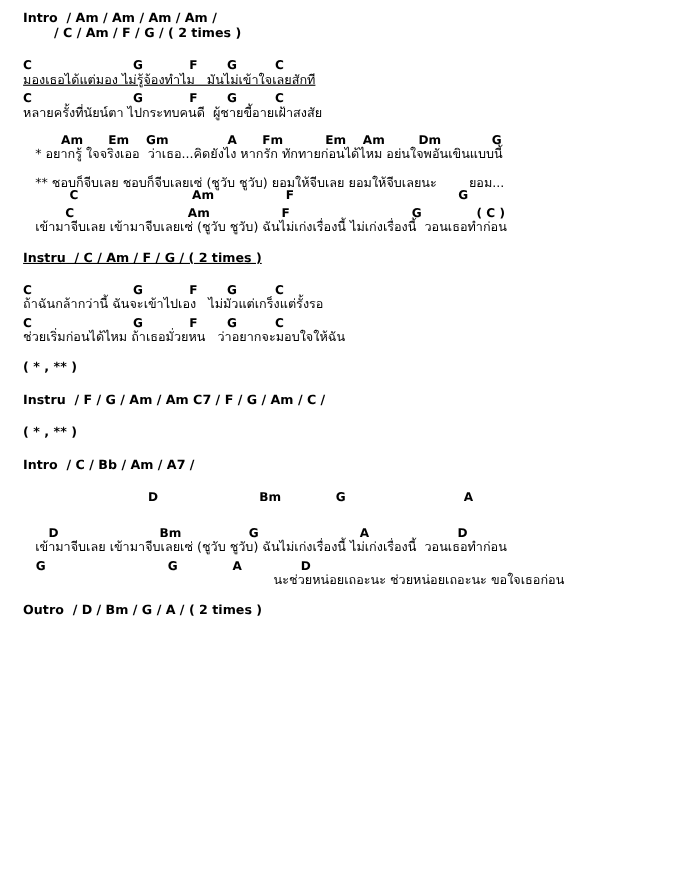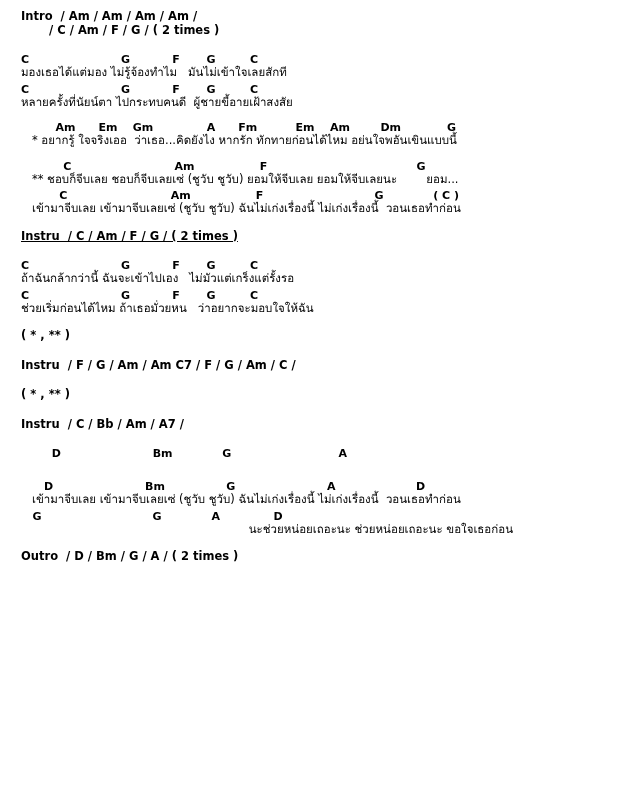--- a/index.html
+++ b/index.html
@@ -49,33 +49,33 @@
 
 <div class="sheet" id="sheet">
     <div style="padding-left: 20px; padding-top: 10px;">
       <div class="block">
         <div class="line sectionline" style="margin-bottom: 2px;">Intro  / Am / Am / Am / Am /</div>
         <div class="line sectionline" style="margin-bottom: 2px;">       / C / Am / F / G / ( 2 times )</div>
       </div>
       <div style="height: 16px;"></div>
       <div class="block">
         <div class="line chordline" style="margin-top: 0px; margin-bottom: 2px;">C                        G           F       G         C</div>
-        <div class="line lyricline" style="margin-bottom: 0px;">มองเธอได้แต่มอง ไม่รู้จ้องทำไม   มันไม่เข้าใจเลยสักที</div>
+        <div class="line lyricline" style="margin-bottom: 0px; text-decoration: underline;">มองเธอได้แต่มอง ไม่รู้จ้องทำไม   มันไม่เข้าใจเลยสักที</div>
         <div class="line chordline" style="margin-top: 5px; margin-bottom: 2px;">C                        G           F       G         C</div>
         <div class="line lyricline" style="margin-bottom: 0px;">หลายครั้งที่นัยน์ตา ไปกระทบคนดี  ผู้ชายขี้อายเฝ้าสงสัย</div>
       </div>
       <div style="height: 14px;"></div>
       <div class="block">
         <div class="line chordline" style="margin-top: 0px; margin-bottom: 2px;">         Am      Em    Gm              A      Fm          Em    Am        Dm            G</div>
         <div class="line lyricline" style="margin-bottom: 0px;">   * อยากรู้ ใจจริงเออ  ว่าเธอ...คิดยังไง หากรัก ทักทายก่อนได้ไหม อย่นใจพอันเขินแบบนี้</div>
       </div>
       <div style="height: 14px;"></div>
       <div class="block">
+        <div class="line lyricline" style="margin-bottom: 0px;">   ** ชอบก็จีบเลย ชอบก็จีบเลยเซ่ (ชูวับ ชูวับ) ยอมให้จีบเลย ยอมให้จีบเลยนะ        ยอม...</div>
         <div class="line chordline" style="margin-top: 0px; margin-bottom: 2px;">           C                           Am                 F                                       G</div>
-        <div class="line lyricline" style="margin-bottom: 0px;">   ** ชอบก็จีบเลย ชอบก็จีบเลยเซ่ (ชูวับ ชูวับ) ยอมให้จีบเลย ยอมให้จีบเลยนะ        ยอม...</div>
         <div class="line chordline" style="margin-top: 5px; margin-bottom: 2px;">          C                           Am                 F                             G             ( C )</div>
         <div class="line lyricline" style="margin-bottom: 0px;">   เข้ามาจีบเลย เข้ามาจีบเลยเซ่ (ชูวับ ชูวับ) ฉันไม่เก่งเรื่องนี้ ไม่เก่งเรื่องนี้  วอนเธอทำก่อน</div>
       </div>
       <div style="height: 16px;"></div>
       <div class="block">
         <div class="line sectionline" style="margin-bottom: 2px; text-decoration: underline;">Instru  / C / Am / F / G / ( 2 times )</div>
       </div>
       <div style="height: 16px;"></div>
       <div class="block">
         <div class="line chordline" style="margin-top: 0px; margin-bottom: 2px;">C                        G           F       G         C</div>
@@ -90,25 +90,25 @@
       <div style="height: 16px;"></div>
       <div class="block">
         <div class="line sectionline" style="margin-bottom: 2px;">Instru  / F / G / Am / Am C7 / F / G / Am / C /</div>
       </div>
       <div style="height: 16px;"></div>
       <div class="block">
         <div class="line sectionline" style="margin-bottom: 2px;">( * , ** )</div>
       </div>
       <div style="height: 16px;"></div>
       <div class="block">
-        <div class="line sectionline" style="margin-bottom: 2px;">Instru  / C / Bb / Am / A7 /</div>
+        <div class="line sectionline" style="margin-bottom: 2px;">Intro  / C / Bb / Am / A7 /</div>
       </div>
       <div style="height: 16px;"></div>
       <div class="block">
-        <div class="line chordline" style="margin-top: 0px; margin-bottom: 18px;">        D                        Bm             G                            A</div>
+        <div class="line chordline" style="margin-top: 0px; margin-bottom: 18px; text-align: center;">        D                        Bm             G                            A</div>
         <div class="line chordline" style="margin-top: 22px; margin-bottom: 2px;">      D                        Bm                G                        A                     D</div>
         <div class="line lyricline" style="margin-bottom: 0px;">   เข้ามาจีบเลย เข้ามาจีบเลยเซ่ (ชูวับ ชูวับ) ฉันไม่เก่งเรื่องนี้ ไม่เก่งเรื่องนี้  วอนเธอทำก่อน</div>
         <div class="line chordline" style="margin-top: 5px; margin-bottom: 2px;">   G                             G             A              D</div>
         <div class="line lyricline" style="margin-bottom: 0px; text-align: right;">   นะช่วยหน่อยเถอะนะ ช่วยหน่อยเถอะนะ ขอใจเธอก่อน</div>
       </div>
       <div style="height: 16px;"></div>
       <div class="block">
         <div class="line sectionline" style="margin-bottom: 2px;">Outro  / D / Bm / G / A / ( 2 times )</div>
       </div>
       <div style="height: 0px;"></div>

